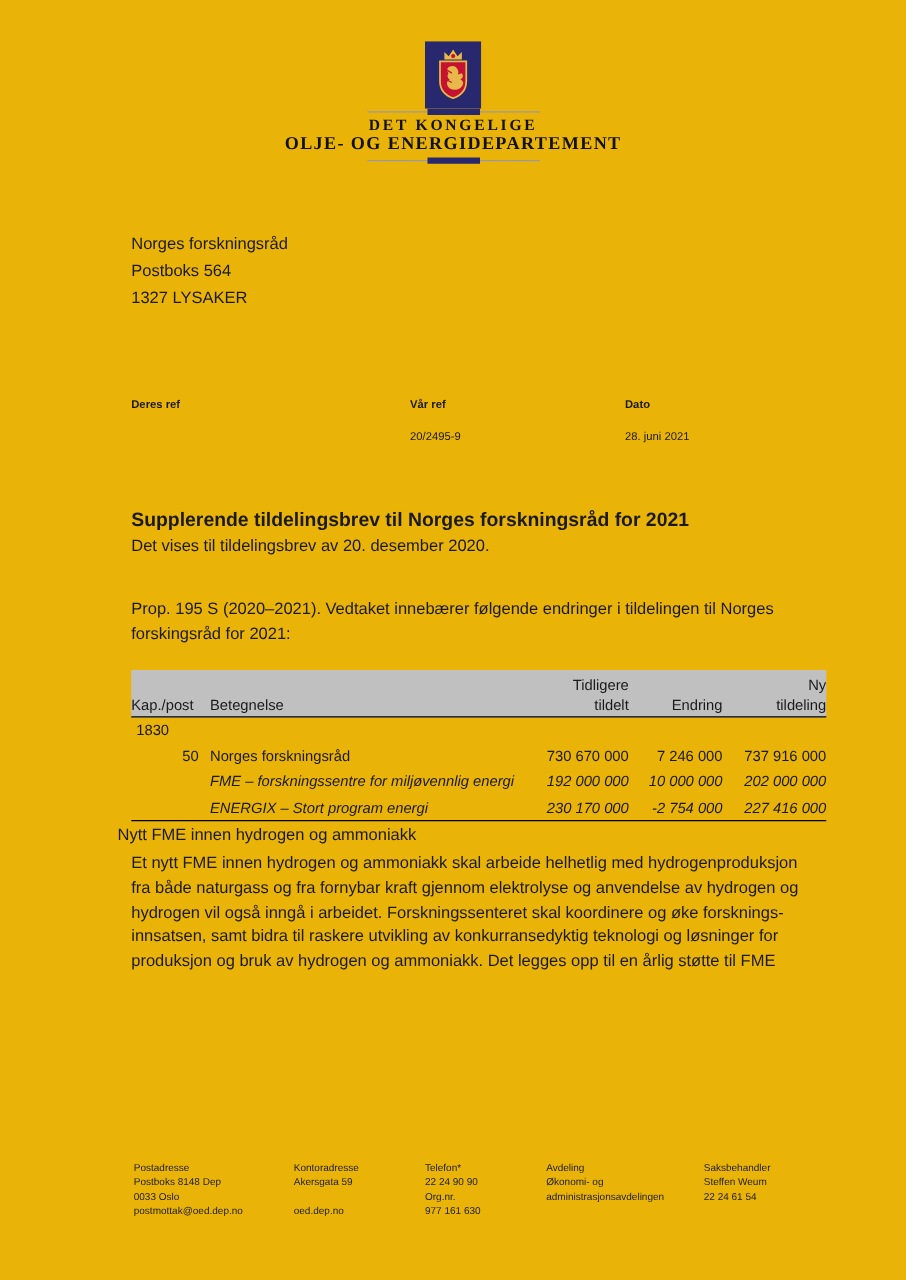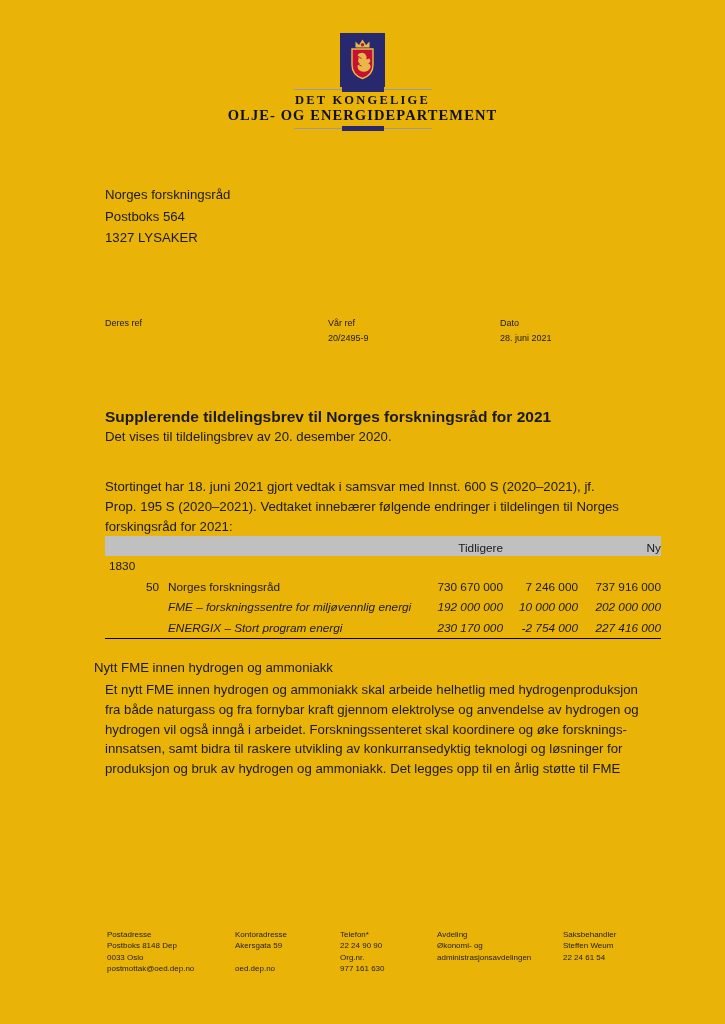--- a/index.html
+++ b/index.html
@@ -22,21 +22,21 @@
          font-size:12.5px; letter-spacing:2.2px; color:#111; }
   .lh2 { position:absolute; top:107px; left:0; width:100%;
          font-family:"Liberation Serif", serif; font-weight:bold;
          font-size:14.5px; letter-spacing:1.1px; color:#111; }
 
   
   .recipient { position:absolute; left:105px; top:184px; font-size:13.2px; line-height:21.5px; }
 
   
   .ref { position:absolute; top:318px; font-size:9px; }
-  .ref .ref-label { margin-bottom:5px; }
+  .ref .ref-label { margin-bottom:16px;font-weight:bold; }
   .ref-deres { left:105px; } .ref-var { left:328px; } .ref-dato { left:500px; }
 
   
   .title { position:absolute; left:105px; top:408px; font-size:15.5px; font-weight:bold; }
   .intro { position:absolute; left:105px; top:429px; font-size:13.2px; }
   .para1 { position:absolute; left:105px; top:477px; font-size:13.2px; line-height:19.8px; }
   .line { white-space:nowrap; }
 
   
   .tbl { position:absolute; left:105px; top:536px; width:556px; font-size:11.8px; border-bottom:1.5px solid #000; }
@@ -104,33 +104,39 @@
   </div>
   <div class="ref ref-dato">
     <div class="ref-label">Dato</div>
     <div class="ref-value">28. juni 2021</div>
   </div>
 
   <h1 class="title">Supplerende tildelingsbrev til Norges forskningsråd for 2021</h1>
   <p class="intro">Det vises til tildelingsbrev av 20. desember 2020.</p>
 
   <div class="para1">
-    <div class="line">Stortinget har 18. juni 2021 gjort vedtak i samsvar med Innst. 600 S (2020–2021), jf.</div>
     <div class="line">Prop. 195 S (2020–2021). Vedtaket innebærer følgende endringer i tildelingen til Norges</div>
     <div class="line">forskingsråd for 2021:</div>
   </div>
 
   <div class="tbl">
     <div class="trow thead thead-a">
       <span class="c-kap"></span>
       <span class="c-bet"></span>
       <span class="c-t">Tidligere</span>
       <span class="c-e"></span>
       <span class="c-n">Ny</span>
     </div>
+    <div class="trow thead thead-b">
+      <span class="c-kap">Kap./post</span>
+      <span class="c-bet">Betegnelse</span>
+      <span class="c-t">tildelt</span>
+      <span class="c-e">Endring</span>
+      <span class="c-n">tildeling</span>
+    </div>
     <div class="trow tbody-row r0">
       <span class="c-kap">1830</span>
       <span class="c-t"></span>
       <span class="c-e"></span>
       <span class="c-n"></span>
     </div>
     <div class="trow tbody-row r1">
       <span class="c-kap">50</span>
       <span class="c-bet">Norges forskningsråd</span>
       <span class="c-t">730 670 000</span>

